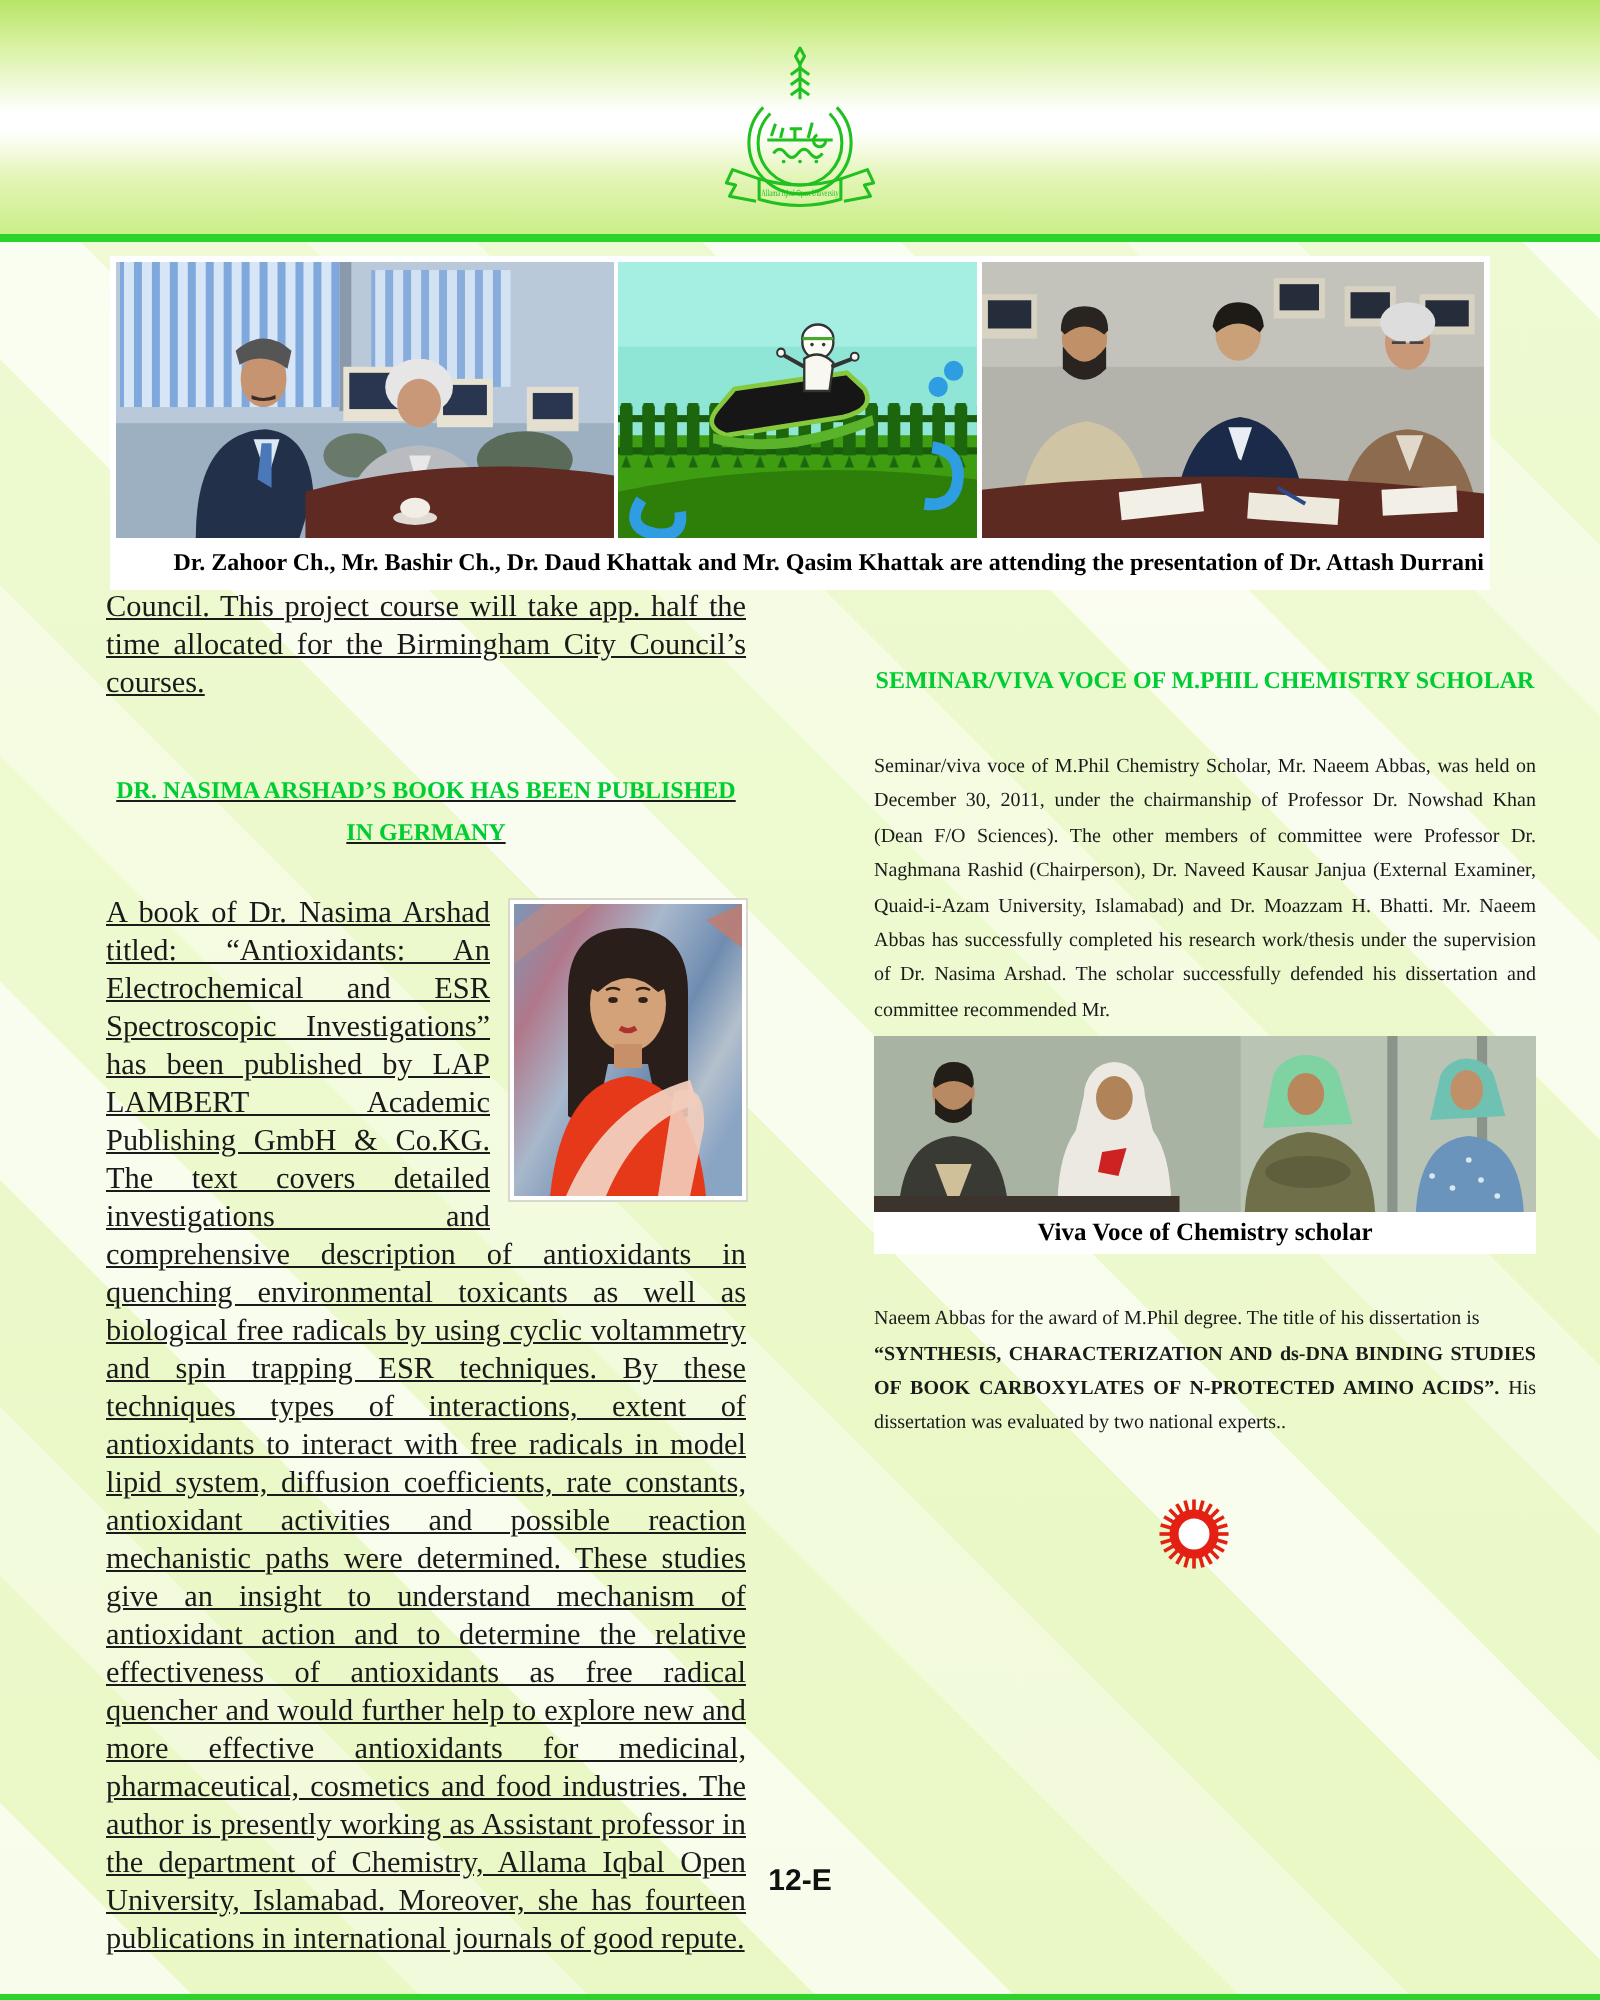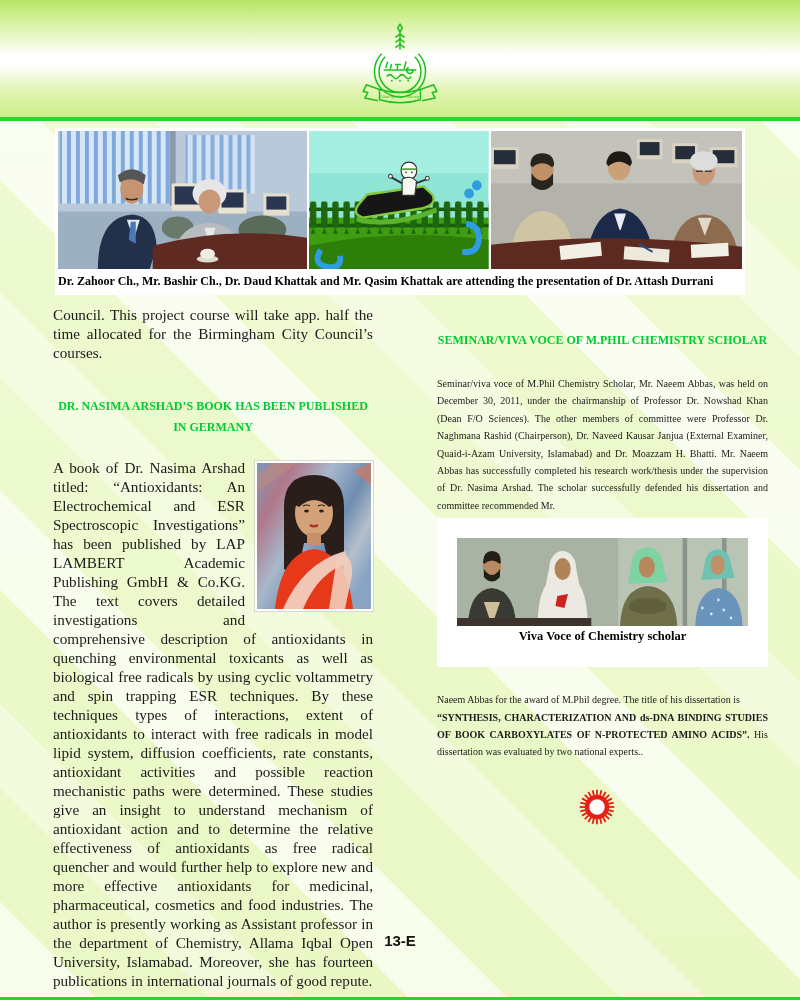--- a/index.html
+++ b/index.html
@@ -13,35 +13,35 @@
   .header-band{position:absolute;left:0;top:0;width:800px;height:117px;
     background:linear-gradient(180deg,#b7e566 0%,#d9f2a2 20%,#ffffff 48%,#ffffff 56%,#e3f5b6 76%,#cbee88 100%);}
   .crest{position:absolute;left:50%;top:22px;transform:translateX(-50%);width:104px;height:94px;}
   .header-rule{position:absolute;left:0;top:117px;width:800px;height:4px;background:#2bd42b;}
   
   .photo-strip{position:absolute;left:55px;top:128px;width:690px;background:#ffffff;padding:3px 3px 2px 3px;box-sizing:border-box;}
   .strip-photos{display:flex;gap:2px;}
   .strip-photos .photo{height:138px;overflow:hidden;}
   .photo svg{display:block;width:100%;height:100%;}
   .ph-left{width:250px;}  .ph-mid{width:180px;}  .ph-right{width:252px;}
-  .strip-caption{height:24px;line-height:24px;text-align:left;font-weight:bold;font-size:12px;color:#000;}
+  .strip-caption{height:24px;line-height:24px;text-align:right;font-weight:bold;font-size:12px;color:#000;}
   
   .col{position:absolute;}
-  .left-col{left:53px;top:305px;width:320px;}
+  .left-col{left:53px;top:294px;width:320px;text-decoration:underline;}
   .right-col{left:437px;top:330px;width:331px;}
   .body-text{font-size:15.2px;line-height:19px;text-align:justify;margin:0;}
   .rc{font-size:10px;line-height:17.4px;}
   .green-heading{color:#00cc33;font-size:12px;line-height:21px;font-weight:bold;text-align:center;margin:0;}
   .left-col .intro{margin-bottom:34px;}
   .left-col .green-heading{margin-bottom:20px;}
   .right-col .green-heading{margin-bottom:24px;}
   .portrait-wrap{float:right;width:118px;height:150px;margin:3px 0 4px 10px;background:#fff;padding:2px;box-sizing:border-box;box-shadow:0 0 0 1px #d8d8cc;}
   .portrait-wrap svg{display:block;width:100%;height:100%;}
   
-  .viva-box{margin-top:4px;background:#ffffff;padding:20px;box-sizing:border-box;}
+  .viva-box{margin-top:4px;background:#ffffff;padding:0;box-sizing:border-box;}
   .viva-photo{height:88px;overflow:hidden;}
   .viva-photo svg{display:block;width:100%;height:100%;}
   .viva-caption{height:21px;line-height:21px;text-align:center;font-weight:bold;font-size:12.5px;color:#000;}
   .para2{margin-top:24px;}
   .lead-block{display:block;}
   .para2 strong{font-weight:bold;}
   .starburst{margin-top:26px;margin-left:140px;width:40px;height:40px;}
   .starburst svg{display:block;width:40px;height:40px;}
   
   .page-number{position:absolute;left:0;top:932px;width:800px;text-align:center;
@@ -299,15 +299,15 @@
             <line x1="13" y1="0" x2="19" y2="0" transform="rotate(315)"></line>
           <line x1="13" y1="0" x2="19" y2="0" transform="rotate(330)"></line>
             <line x1="13" y1="0" x2="19" y2="0" transform="rotate(345)"></line>
         </g>
         <circle r="13.5" fill="#e32013"></circle>
         <circle r="8.5" fill="#ffffff"></circle>
       </svg>
     </div>
   </div>
 
-  <div class="page-number">13-E</div>
+  <div class="page-number">12-E</div>
   <div class="bottom-rule"></div>
 </div>
 
 </body></html>

